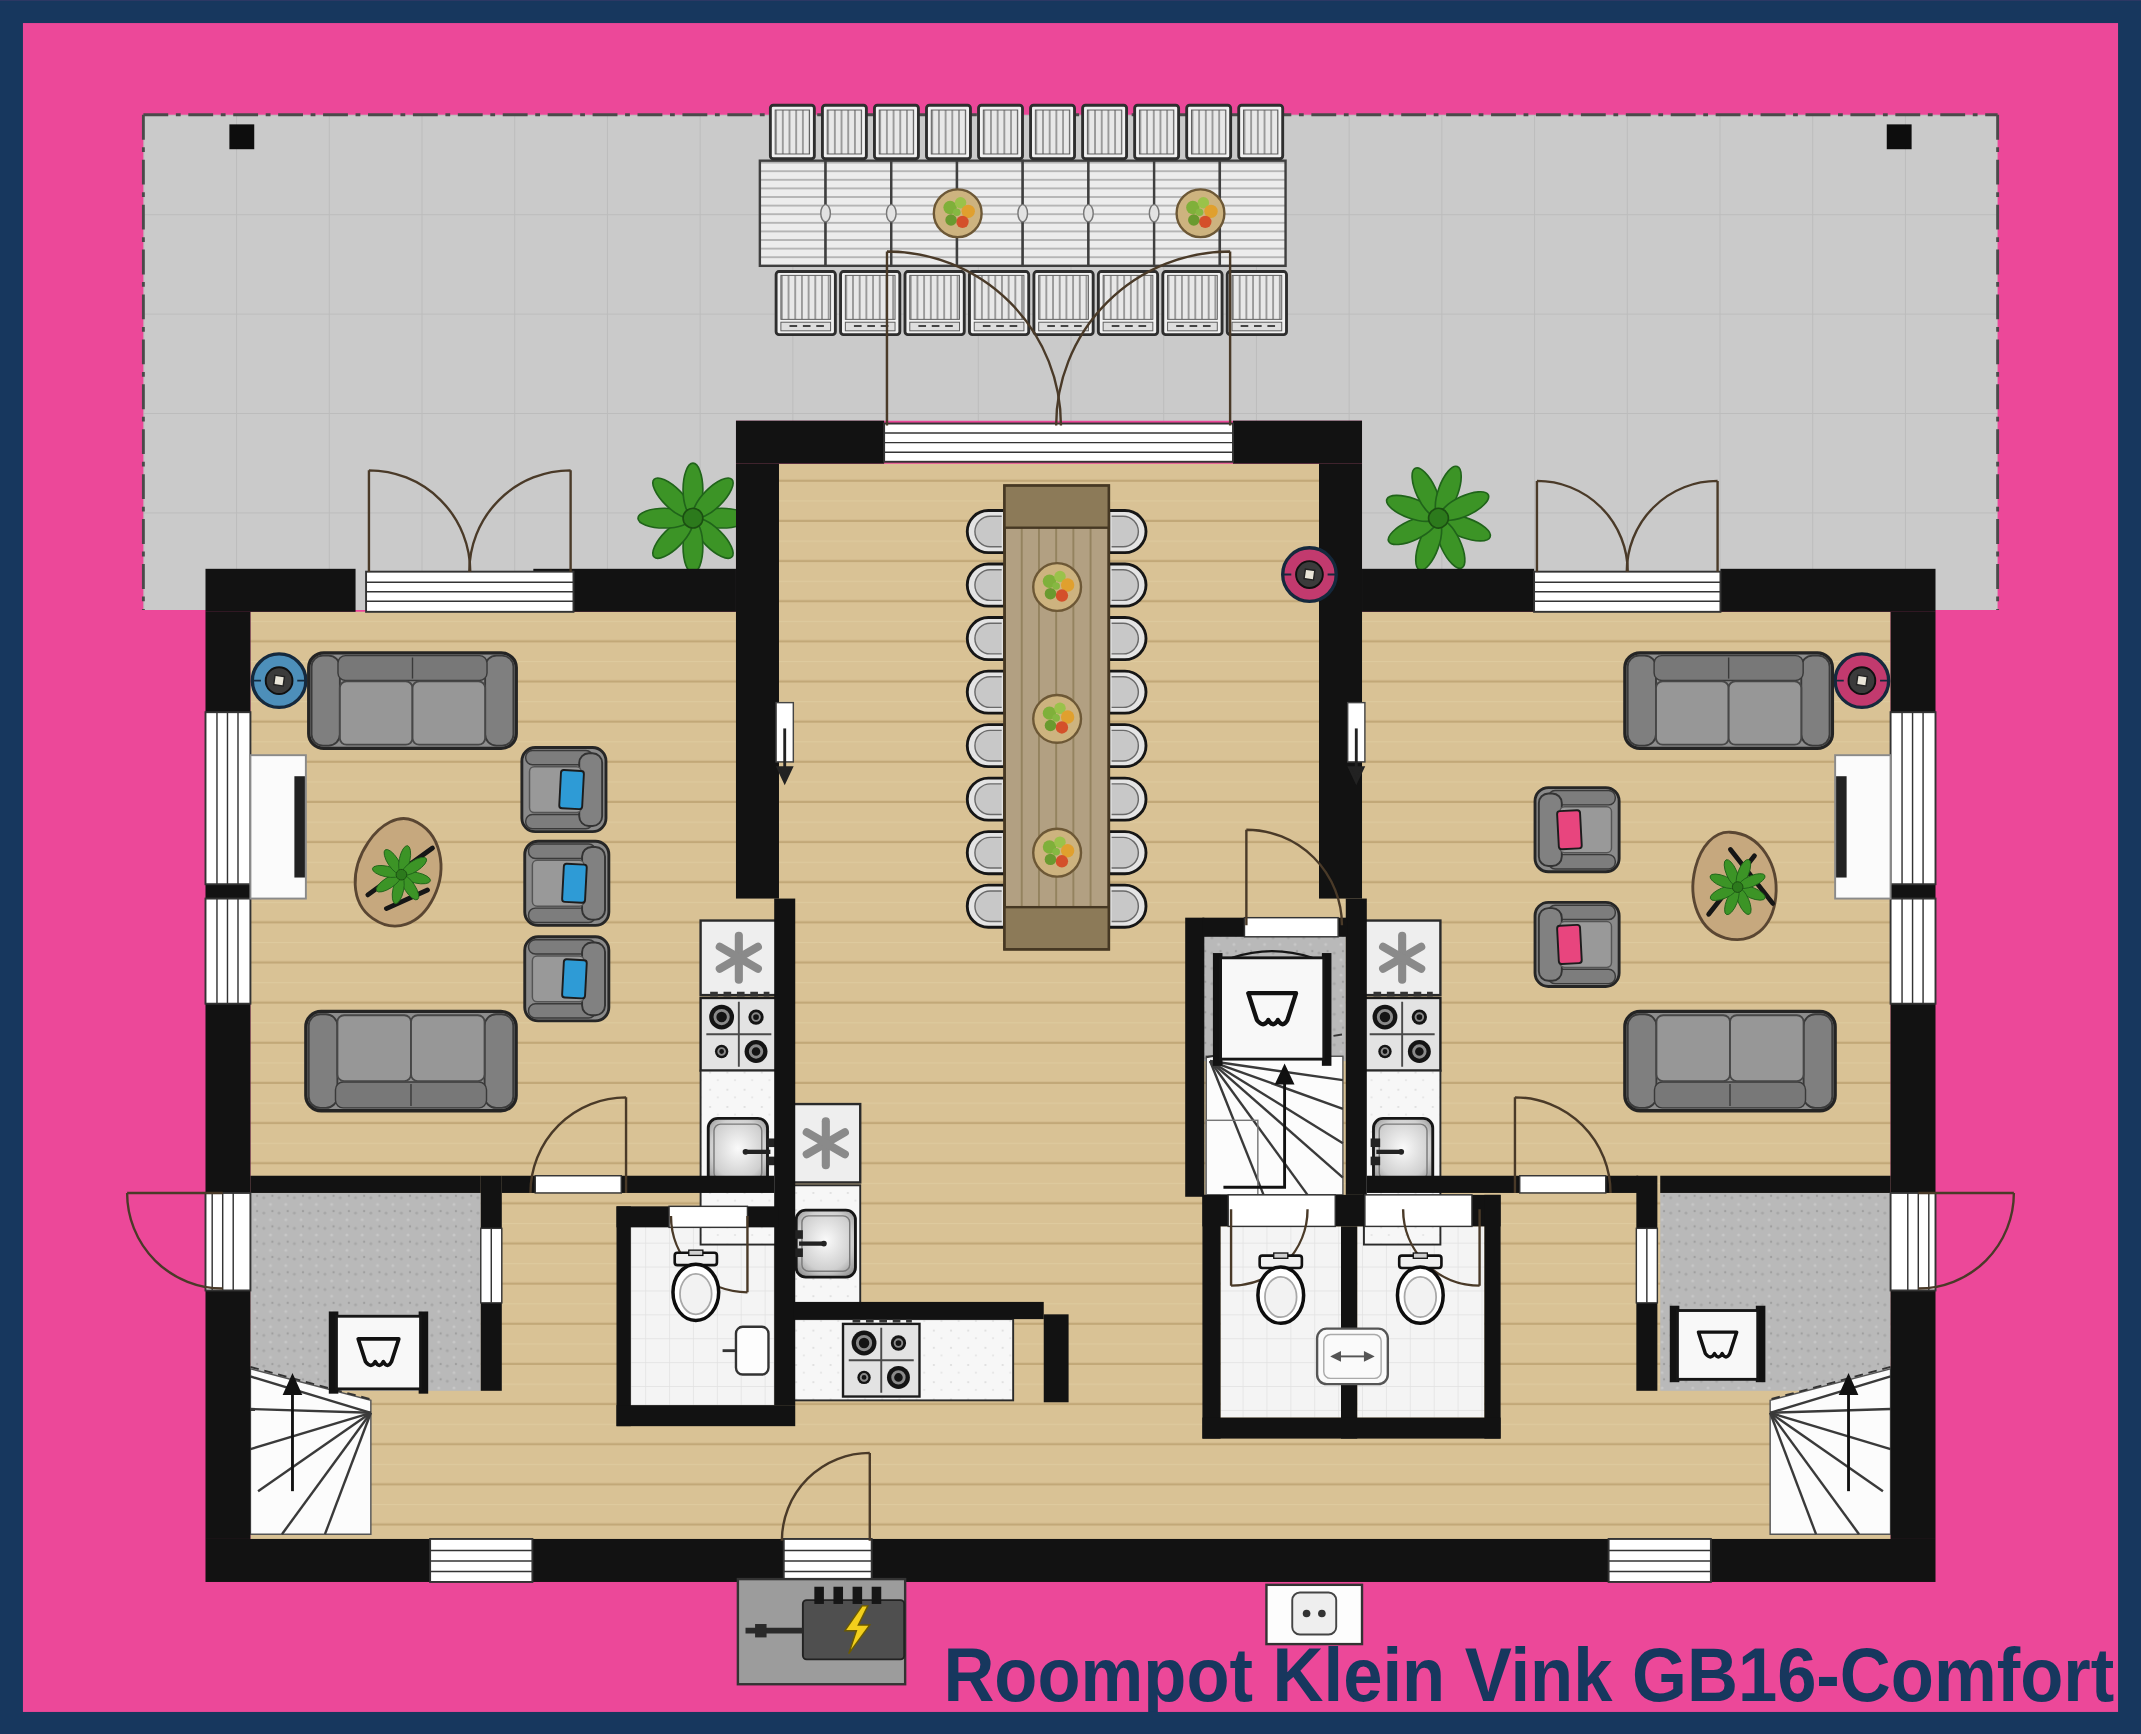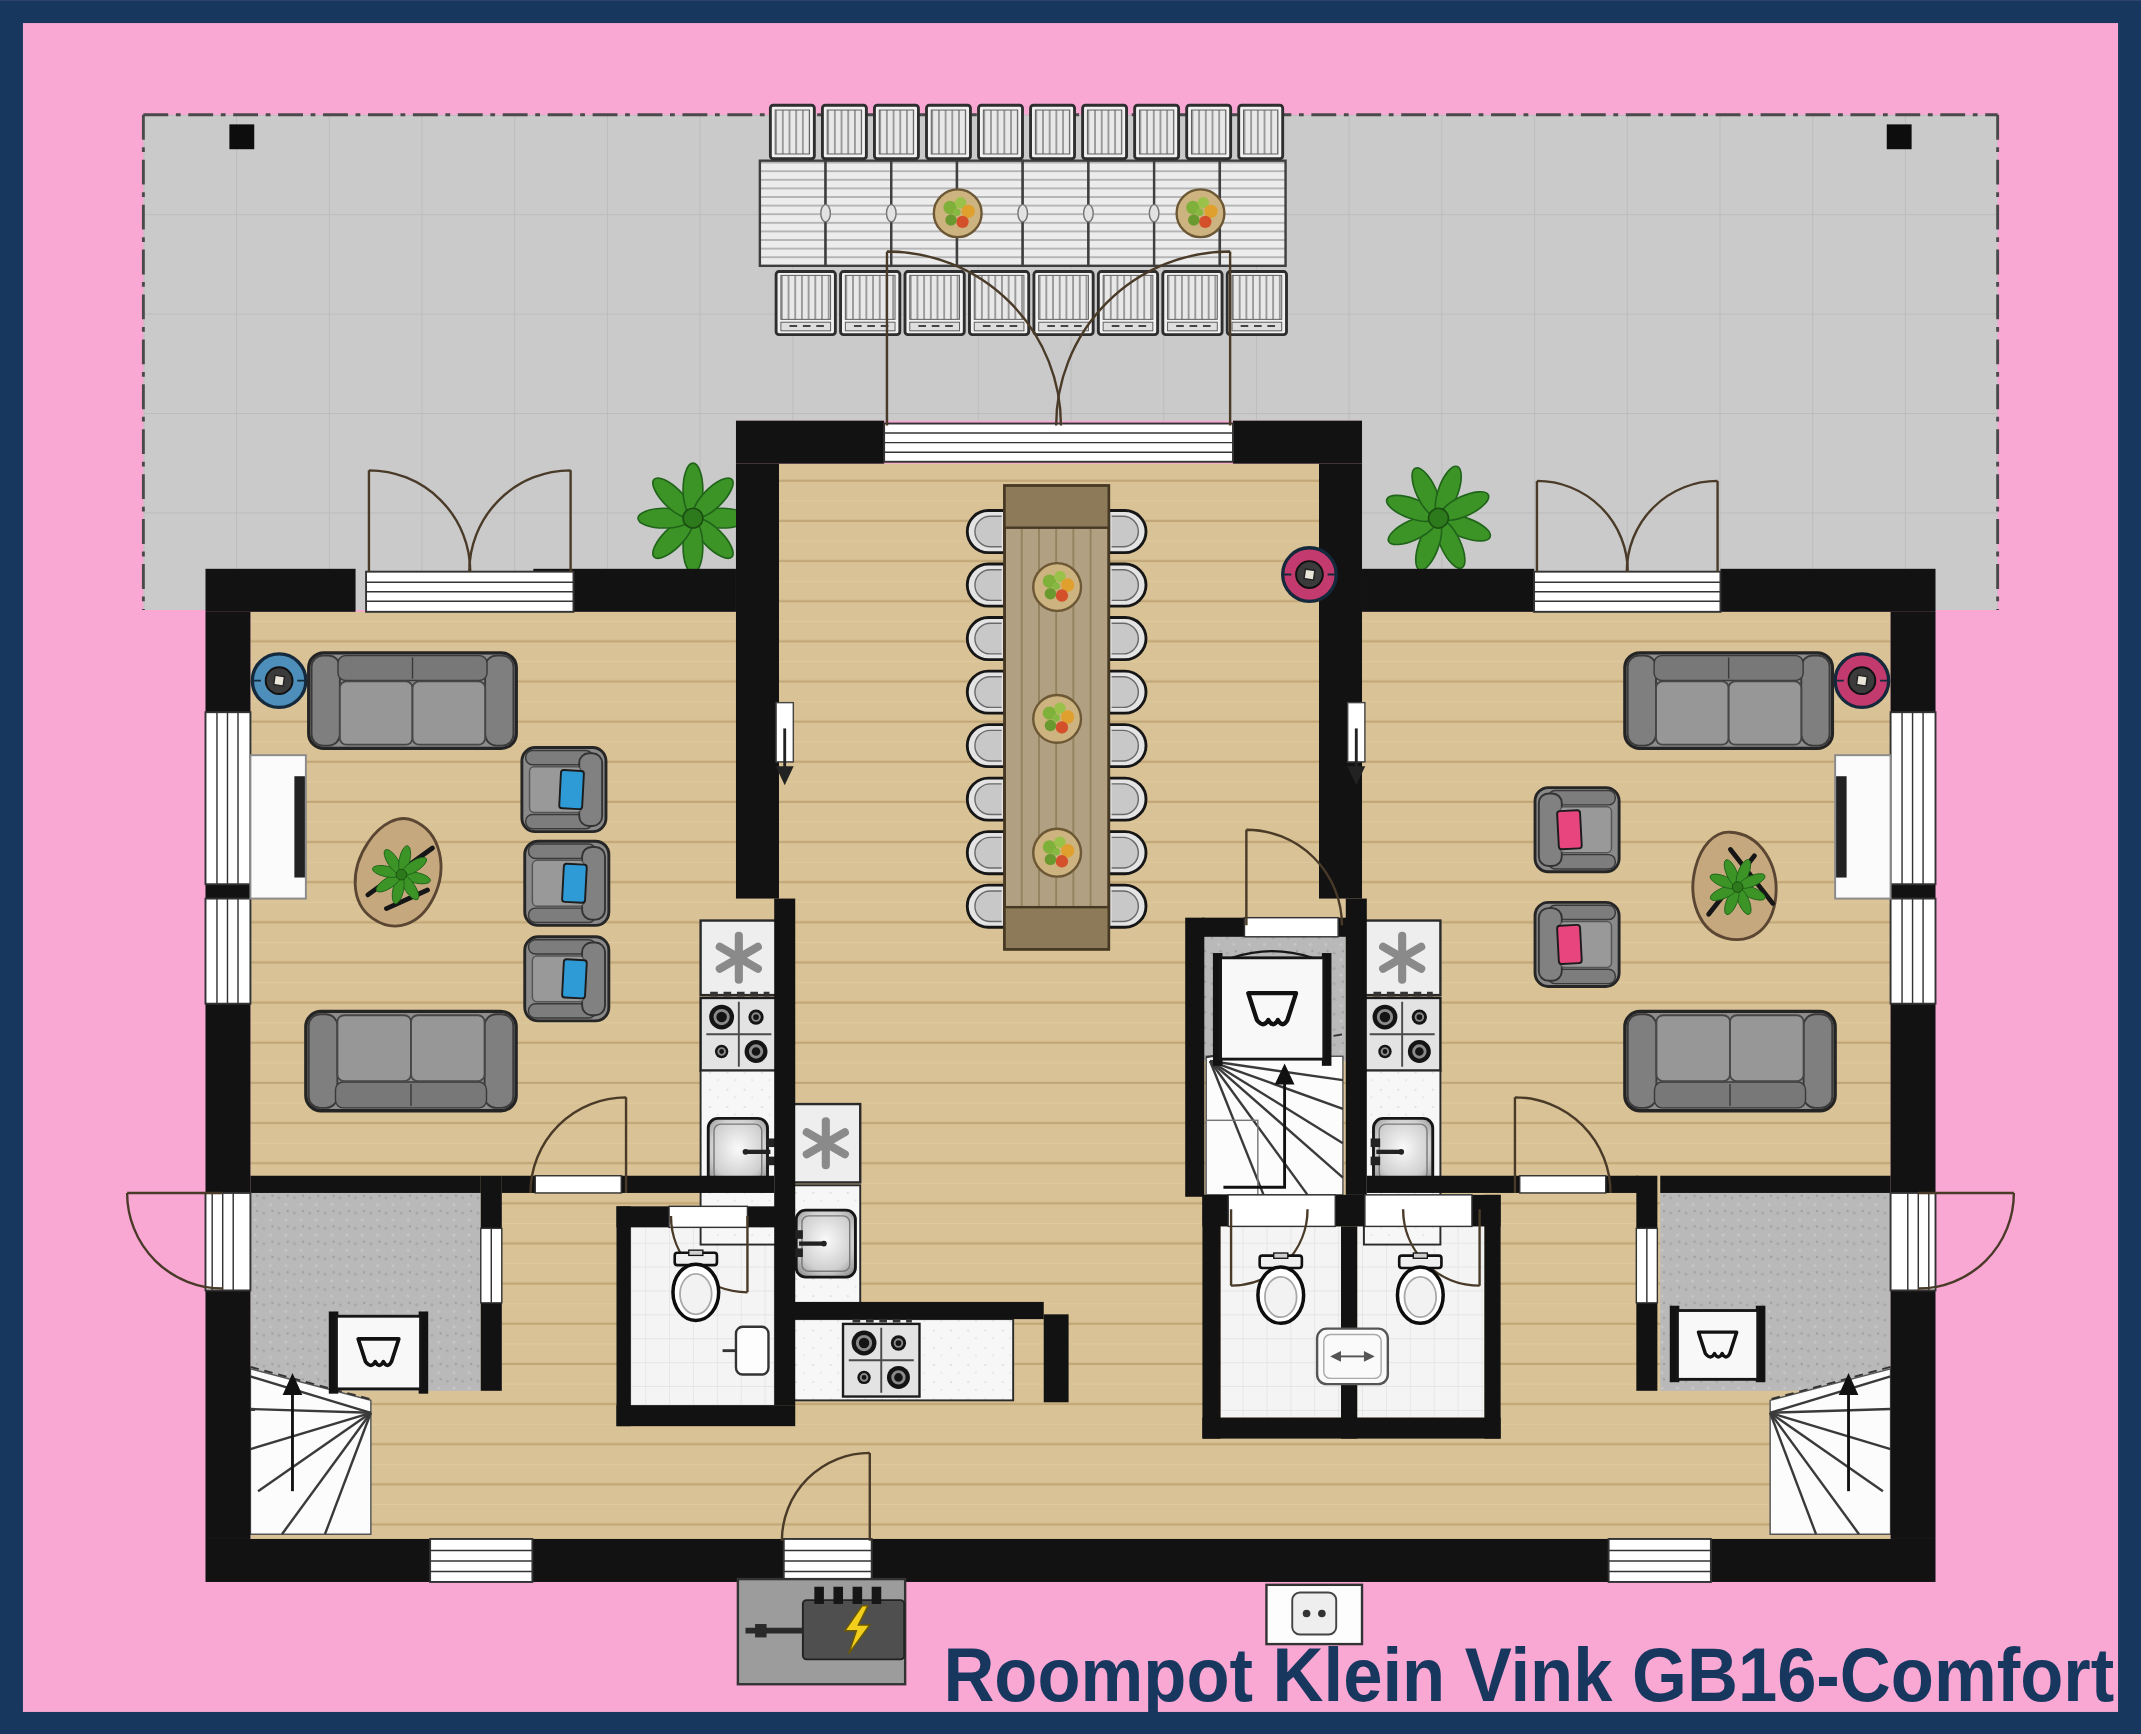--- a/index.html
+++ b/index.html
@@ -1,16 +1,16 @@
 <!DOCTYPE html>
 <html><head>
 <meta charset="utf-8">
 <style>
   html,body{margin:0;padding:0;background:#ffffff;}
-  .stage{position:relative;width:2141px;height:1735px;background:#f9a8d4;overflow:hidden;}
+  .stage{position:relative;width:2141px;height:1735px;background:#ec4899;overflow:hidden;}
   svg{display:block;width:2141px;height:1735px;}
   text.title{font-family:"Liberation Sans",sans-serif;font-weight:bold;}
 </style>
 </head>
 <body>
 
 <div class="stage">
 <svg viewBox="0 0 2240 1815" xmlns="http://www.w3.org/2000/svg">
 <defs>
   <pattern id="terraceTiles" width="97" height="104" patternUnits="userSpaceOnUse" x="150" y="120">

